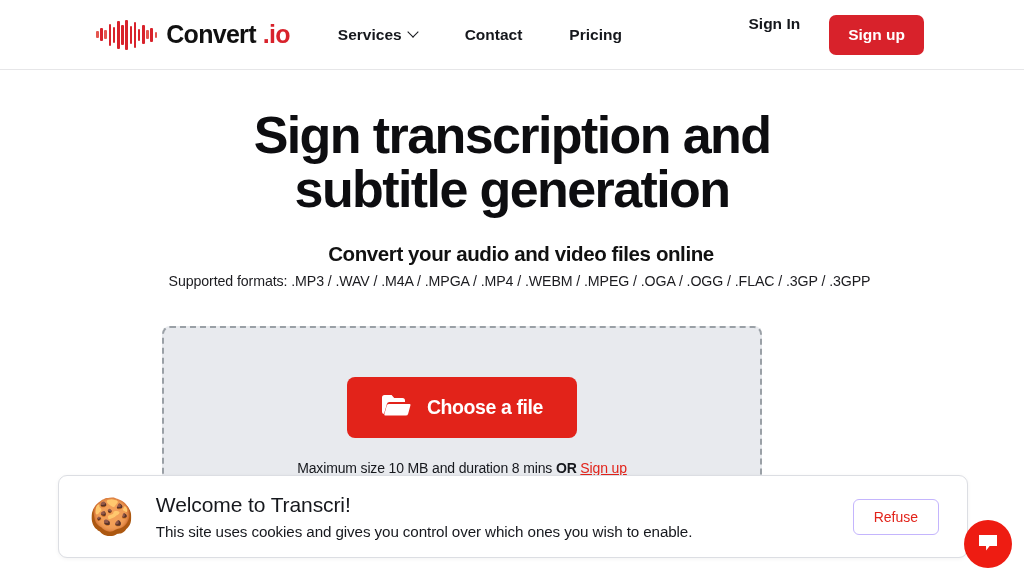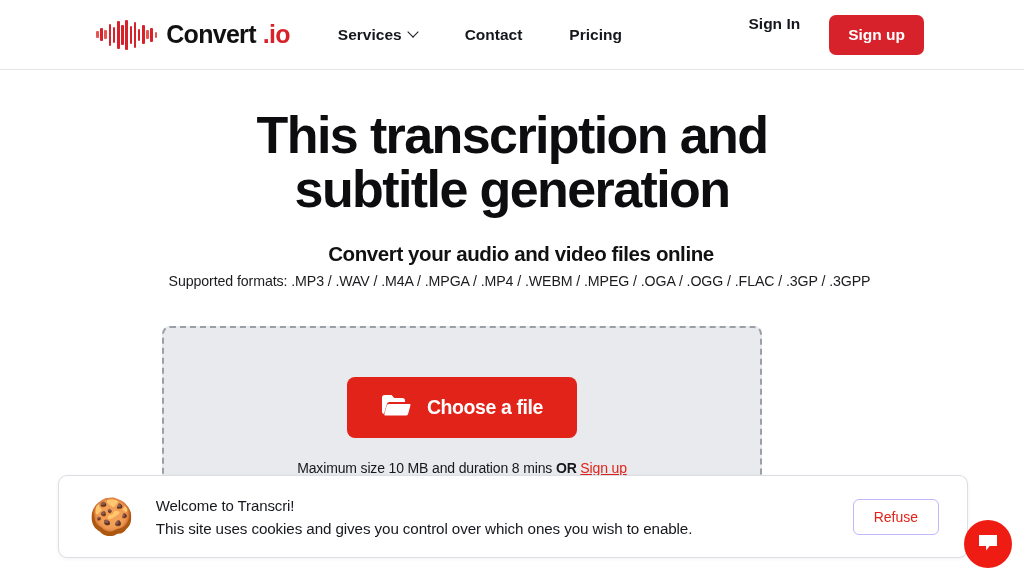--- a/index.html
+++ b/index.html
@@ -226,21 +226,21 @@
     padding: 0 28px 0 30px;
     gap: 22px;
   }
   .cookie-emoji {
     font-size: 36px;
     line-height: 1;
     flex: 0 0 auto;
   }
   .cookie-text { flex: 1 1 auto; }
   .cookie-title {
-    font-size: 15px;
+    font-size: 21px;
     color: #16181d;
     margin-bottom: 6px;
     letter-spacing: -0.1px;
   }
   .cookie-body {
     font-size: 15.2px;
     color: #16181d;
     letter-spacing: -0.1px;
   }
   .cookie-actions {
@@ -329,21 +329,21 @@
   </nav>
 
   <div class="header-right">
     <span class="signin-link">Sign In</span>
     <button class="btn-signup">Sign up</button>
   </div>
 </header>
 
 <main class="hero">
   <h1 class="hero-title">
-    <span>This transcription and</span><br>
+    <span>Sign transcription and</span><br>
     <span>subtitle generation</span>
   </h1>
   <h2 class="hero-sub">Convert your audio and video files online</h2>
   <p class="hero-formats">Supported formats: .MP3 / .WAV / .M4A / .MPGA / .MP4 / .WEBM / .MPEG / .OGA / .OGG / .FLAC / .3GP / .3GPP</p>
 </main>
 
 <section class="dropzone">
   <button class="btn-choose">
     <span class="folder-icon">
       <svg width="30" height="24" viewBox="0 0 30 24" aria-hidden="true">

